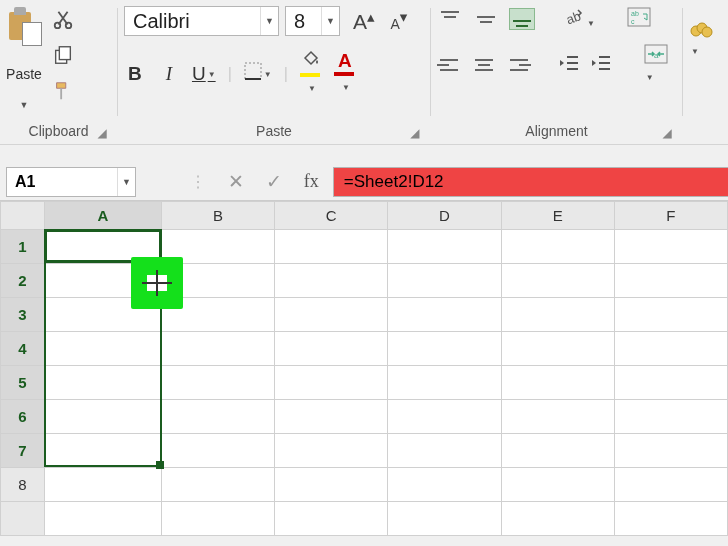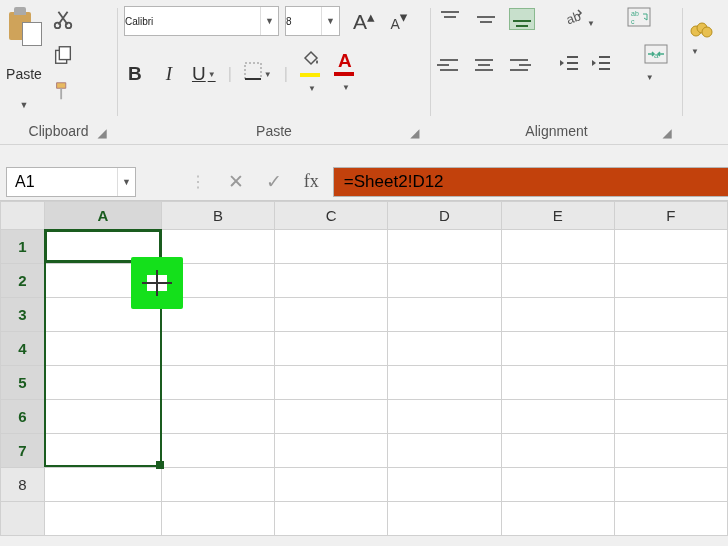--- a/index.html
+++ b/index.html
@@ -22,21 +22,21 @@
 .paste-label { font-size: 14px; color: #333; }
 .paste-arrow { font-size: 9px; color: #555; margin-top: -2px; }
 .mini-col { display: flex; flex-direction: column; gap: 10px; }
 .mini-btn { width: 26px; height: 26px; display: flex; align-items: center; justify-content: center; color: #555; }
 .scissors svg, .copy-pages svg, .brush svg { width: 22px; height: 22px; }
 
 
 .font-group-body { display: flex; flex-direction: column; gap: 12px; padding-top: 2px; width: 300px; }
 .font-row1 { display: flex; gap: 6px; align-items: center; }
 .combo { display: flex; align-items: center; background: #fff; border: 1px solid #b5b5b5; height: 30px; }
-.combo-text { padding: 0 0; font-size: 10px; color: #222; flex: 1; }
+.combo-text { padding: 0 8px; font-size: 20px; color: #222; flex: 1; }
 .combo-arrow { width: 18px; text-align: center; font-size: 9px; color: #555; border-left: 1px solid #ddd; height: 100%; display: flex; align-items: center; justify-content: center; }
 .font-name { width: 155px; }
 .font-size { width: 55px; }
 .aa-btn { font-size: 18px; color: #444; padding: 0 3px; margin-left:4px; }
 .aa-big { font-size: 21px; }
 .aa-small { font-size: 14px; }
 .font-row2 { display: flex; gap: 12px; align-items: center; }
 .fbtn { font-size: 19px; color: #333; min-width: 22px; text-align: center; position: relative; }
 .fbtn-b { font-weight: bold; }
 .fbtn-i { font-style: italic; font-family: Georgia, serif; }
@@ -63,26 +63,26 @@
 .indent-btn svg { width: 22px; height: 18px; }
 
 
 .number-body { padding-top: 2px; }
 .num-combo { background: #fff; border: 1px solid #b5b5b5; height: 30px; padding: 0 8px; display: flex; align-items: center; font-size: 16px; width: 54px; }
 .currency svg { width: 24px; height: 18px; margin-top: 14px; }
 
 
 .formula-bar { display: flex; align-items: center; height: 38px; background: #f0f0f0; border-bottom: 1px solid #ccc; margin-top: 18px; }
 .name-box { background: #fff; border: 1px solid #b5b5b5; width: 130px; height: 30px; margin-left: 6px; display: flex; align-items: center; }
-.name-text { flex: 1; padding: 0 8px; font-size: 16px; }
+.name-text { flex: 1; padding: 0 8px; font-size: 16px; font-weight: bold; }
 .fb-gap { width: 40px; }
 .fb-btns { display: flex; gap: 22px; align-items: center; padding: 0 14px; color: #999; }
 .fb-btn { font-size: 19px; }
 .fx { font-family: Georgia, serif; font-size: 18px; color: #555; }
-.formula-input { flex: 1; background: #c2410c; border: 1px solid #b5b5b5; border-right: none; height: 30px; padding: 0 10px; font-size: 17px; display: flex; align-items: center; }
+.formula-input { flex: 1; background: #ef4444; border: 1px solid #b5b5b5; border-right: none; height: 30px; padding: 0 10px; font-size: 17px; display: flex; align-items: center; }
 
 
 .grid-wrap { position: relative; background: #fff; }
 .grid { border-collapse: collapse; table-layout: fixed; }
 .grid th, .grid td { border: 1px solid #d0d0d0; font-size: 15px; font-weight: normal; color: #333; background: #e8e8e8; }
 .grid td { background: #fff; }
 .col-hdr { height: 28px; text-align: center; }
 .row-hdr { width: 44px; text-align: center; }
 .corner { width: 44px; height: 28px; background: #e8e8e8; }
 .col-A { width: 118px; }

